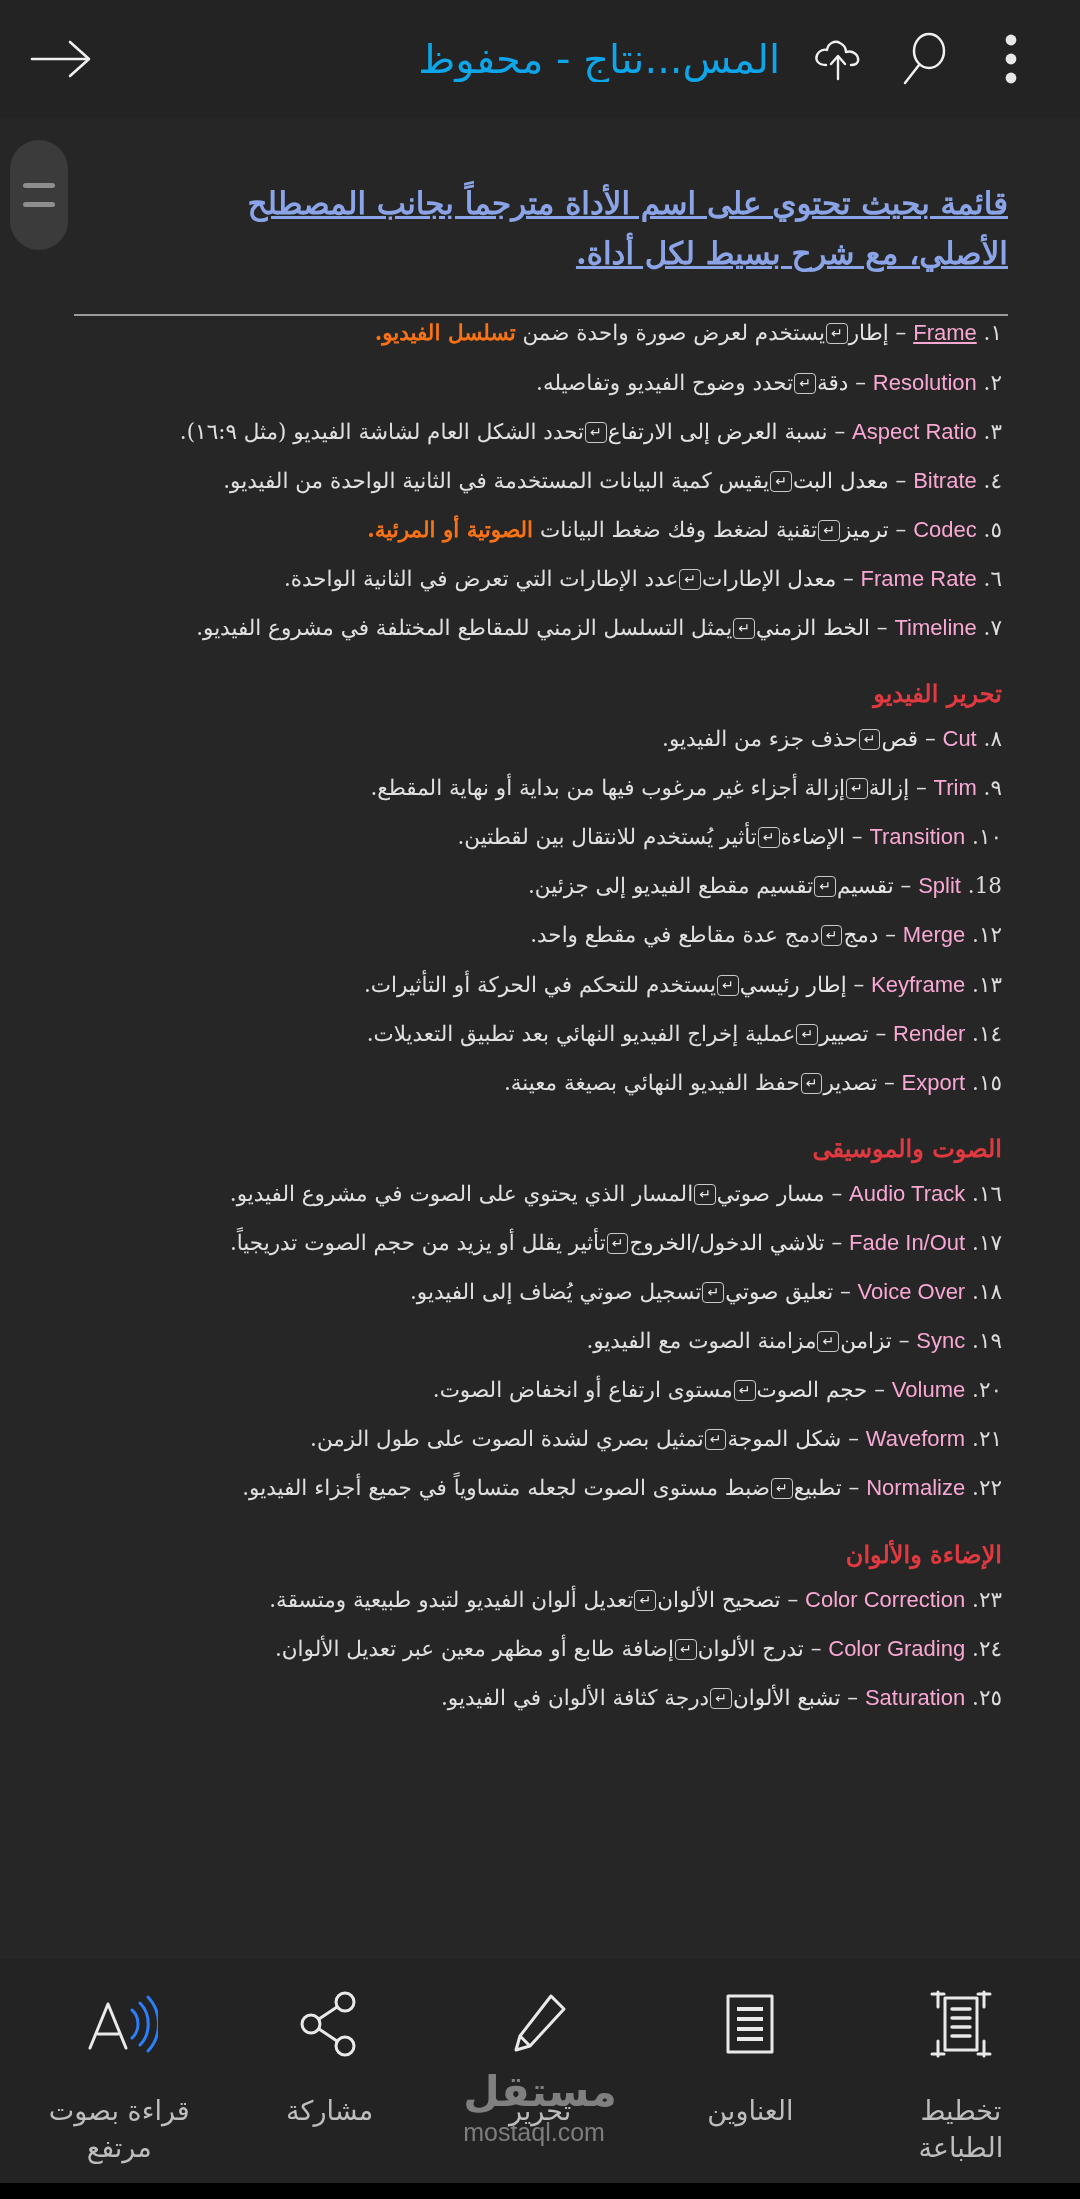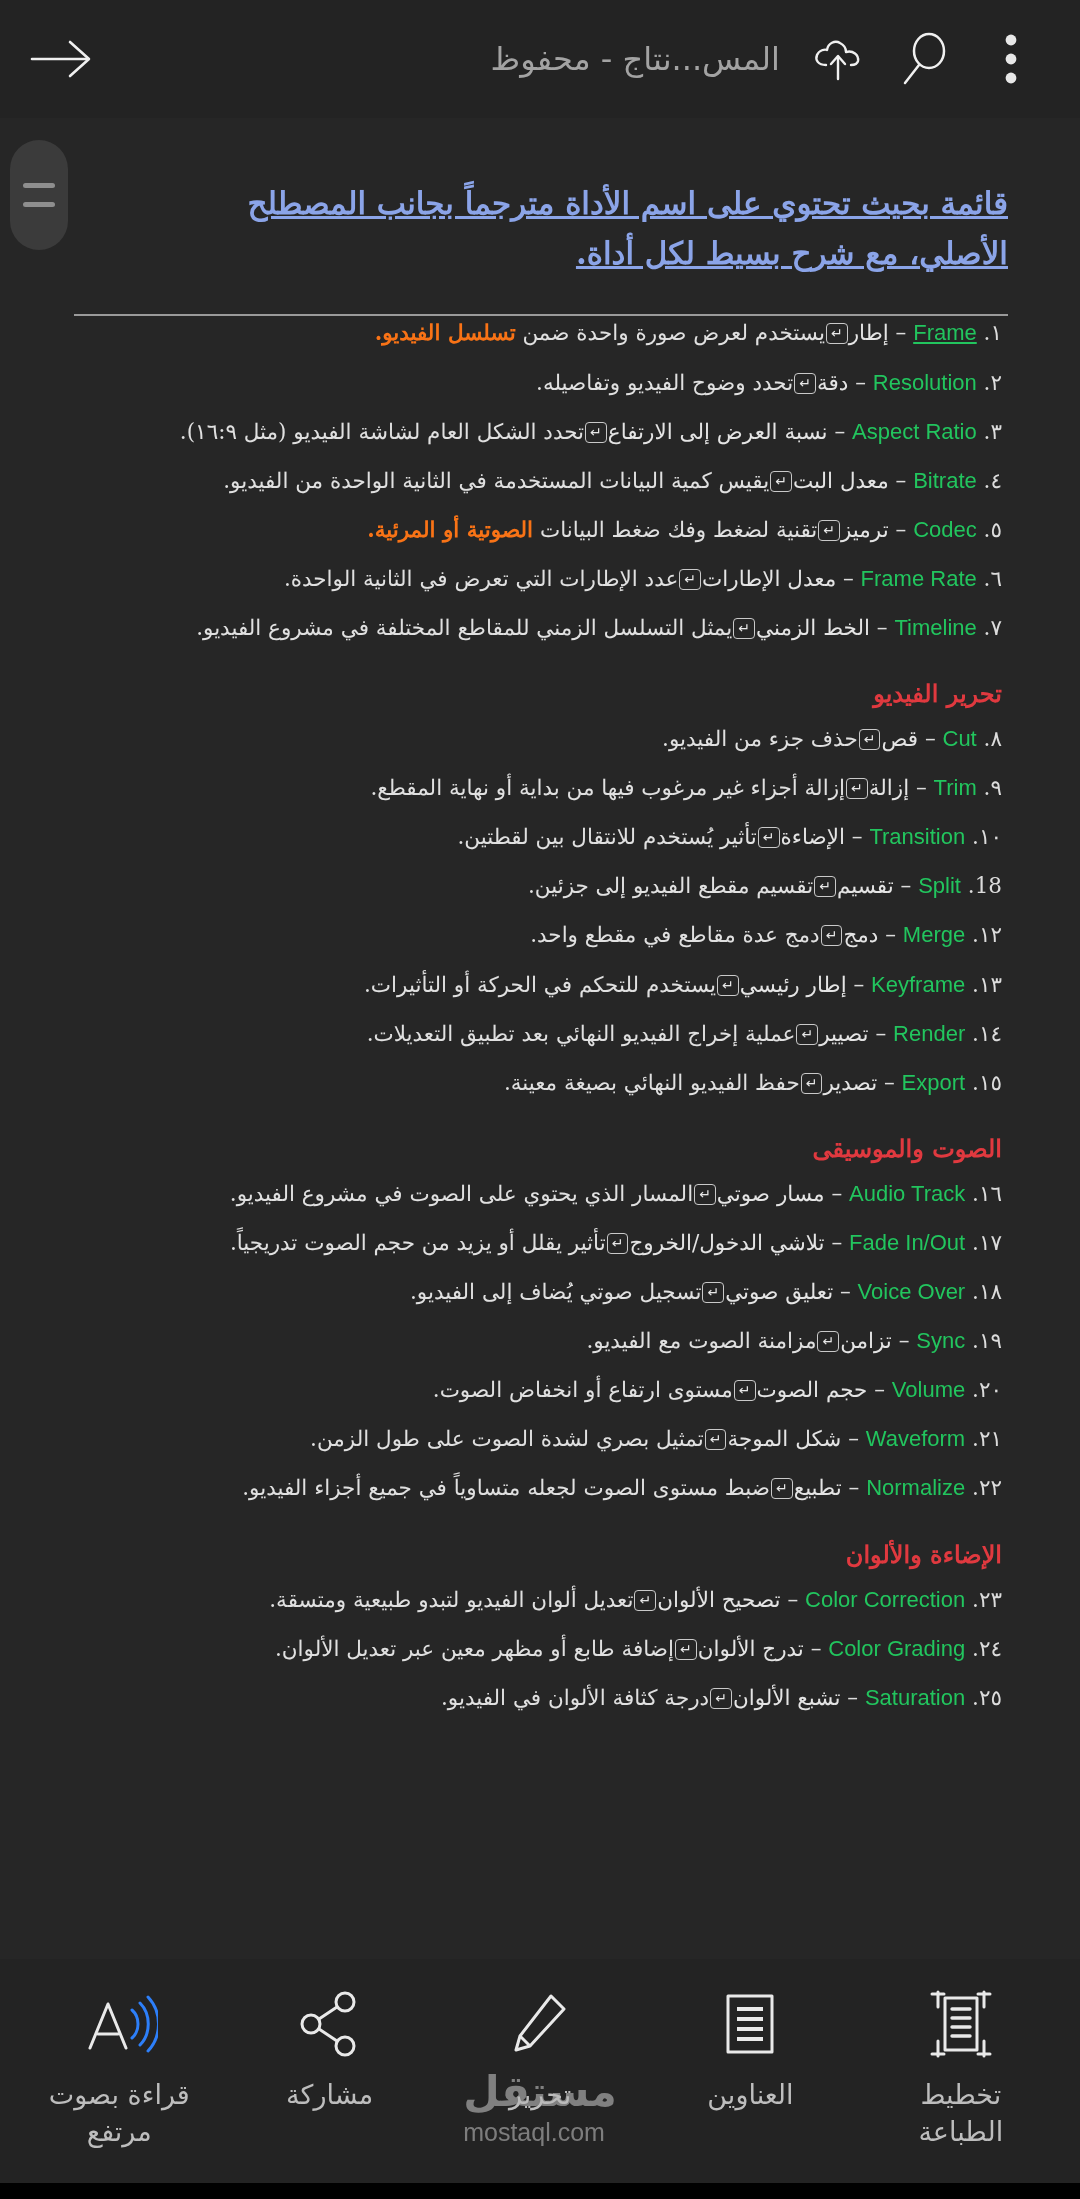--- a/index.html
+++ b/index.html
@@ -31,22 +31,22 @@
   }
   .tb-icon {
     width: 86px; height: 86px;
     display: flex; align-items: center; justify-content: center;
     flex: 0 0 auto;
   }
   .tb-icon svg { display: block; }
   .doc-title {
     flex: 1 1 auto;
     text-align: right;
-    color: #a3a3a3;
-    font-size: 32px;
+    color: #0ea5e9;
+    font-size: 40px;
     font-weight: 400;
     white-space: nowrap;
     overflow: hidden;
     padding-right: 16px;
     padding-left: 14px;
     letter-spacing: .3px;
     font-family: "DejaVu Sans", sans-serif;
   }
 
   
@@ -125,21 +125,21 @@
     line-height: 1.55;
     text-align: right;
     direction: rtl;
     font-family: "DejaVu Serif", serif;
     margin: 0 16px 15px 0;
     white-space: nowrap;
     overflow: visible;
   }
   li.term .num { color: #dcdcdc; }
   li.term .en {
-    color: #22c55e;
+    color: #f9a8d4;
     font-family: "Liberation Sans", sans-serif;
     font-weight: 400;
     font-size: 22px;
     direction: ltr;
     unicode-bidi: embed;
   }
   li.term.first-item .en {
     text-decoration: underline;
   }
   li.term .ar-term { color: #e4e4e4; }
@@ -177,21 +177,21 @@
     align-items: flex-start;
     justify-content: space-around;
     padding: 26px 14px 0 14px;
     position: relative;
   }
   .bb-item {
     width: 190px;
     display: flex;
     flex-direction: column;
     align-items: center;
-    gap: 14px;
+    gap: 30px;
   }
   .bb-ico {
     height: 78px;
     display: flex; align-items: center; justify-content: center;
   }
   .bb-label {
     color: #bdbdbd;
     font-size: 27px;
     line-height: 1.36;
     text-align: center;

